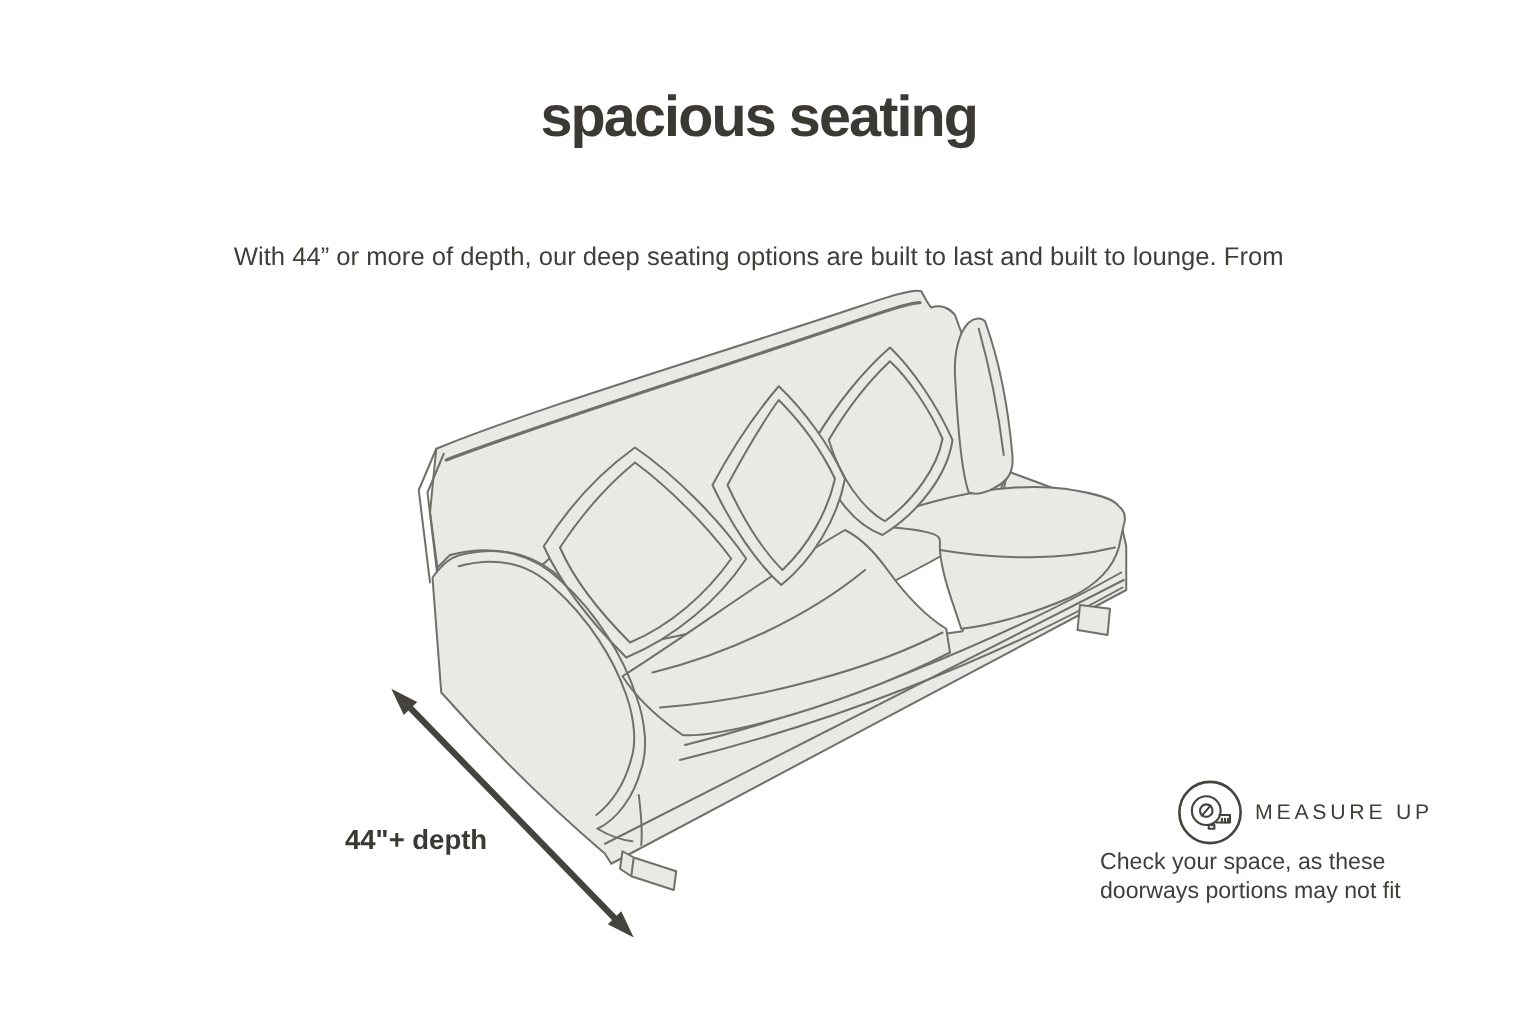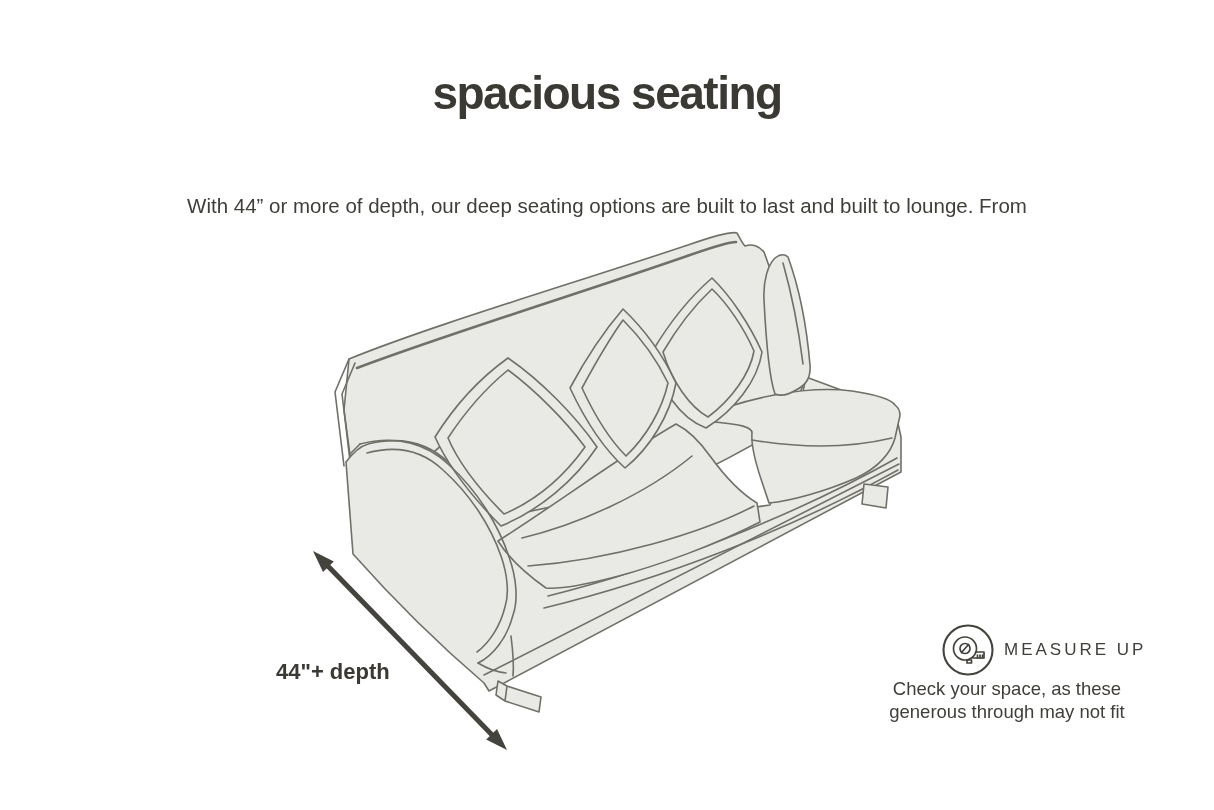--- a/index.html
+++ b/index.html
@@ -28,22 +28,22 @@
     font-size:22px;font-weight:bold;color:#3b3933;
     white-space:nowrap;
   }
   .measure-up-icon{position:absolute;left:941px;top:623px;}
   .measure-up-heading{
     position:absolute;left:1004px;top:640px;
     font-size:17px;font-weight:normal;letter-spacing:3px;
     color:#403e39;white-space:nowrap;
   }
   .measure-up-note{
-    position:absolute;top:678px;right:67px;
-    width:280px;text-align:center;
+    position:absolute;top:678px;right:54px;
+    width:280px;text-align:left;
     font-size:18.5px;line-height:22.5px;color:#403e39;
   }
 </style>
 </head>
 <body>
 
 <div class="page-title">spacious seating</div>
 
 <div class="intro">
   <div>With 44” or more of depth, our deep seating options are built to last and built to lounge. From</div>
@@ -167,14 +167,14 @@
     <path d="M 34.5,29 L 43,29 L 43,35 L 32,35"></path>
     <path d="M 36.5,32 L 36.5,35 M 39,32 L 39,35 M 41.5,32 L 41.5,35"></path>
     <path d="M 26,37 L 30.5,37 L 30.5,40 L 26,40 Z"></path>
   </g>
 </svg>
 
 <div class="measure-up-heading">MEASURE UP</div>
 
 <div class="measure-up-note">
   <div>Check your space, as these</div>
-  <div>generous through may not fit</div>
+  <div>doorways portions may not fit</div>
 </div>
 
 </body></html>

